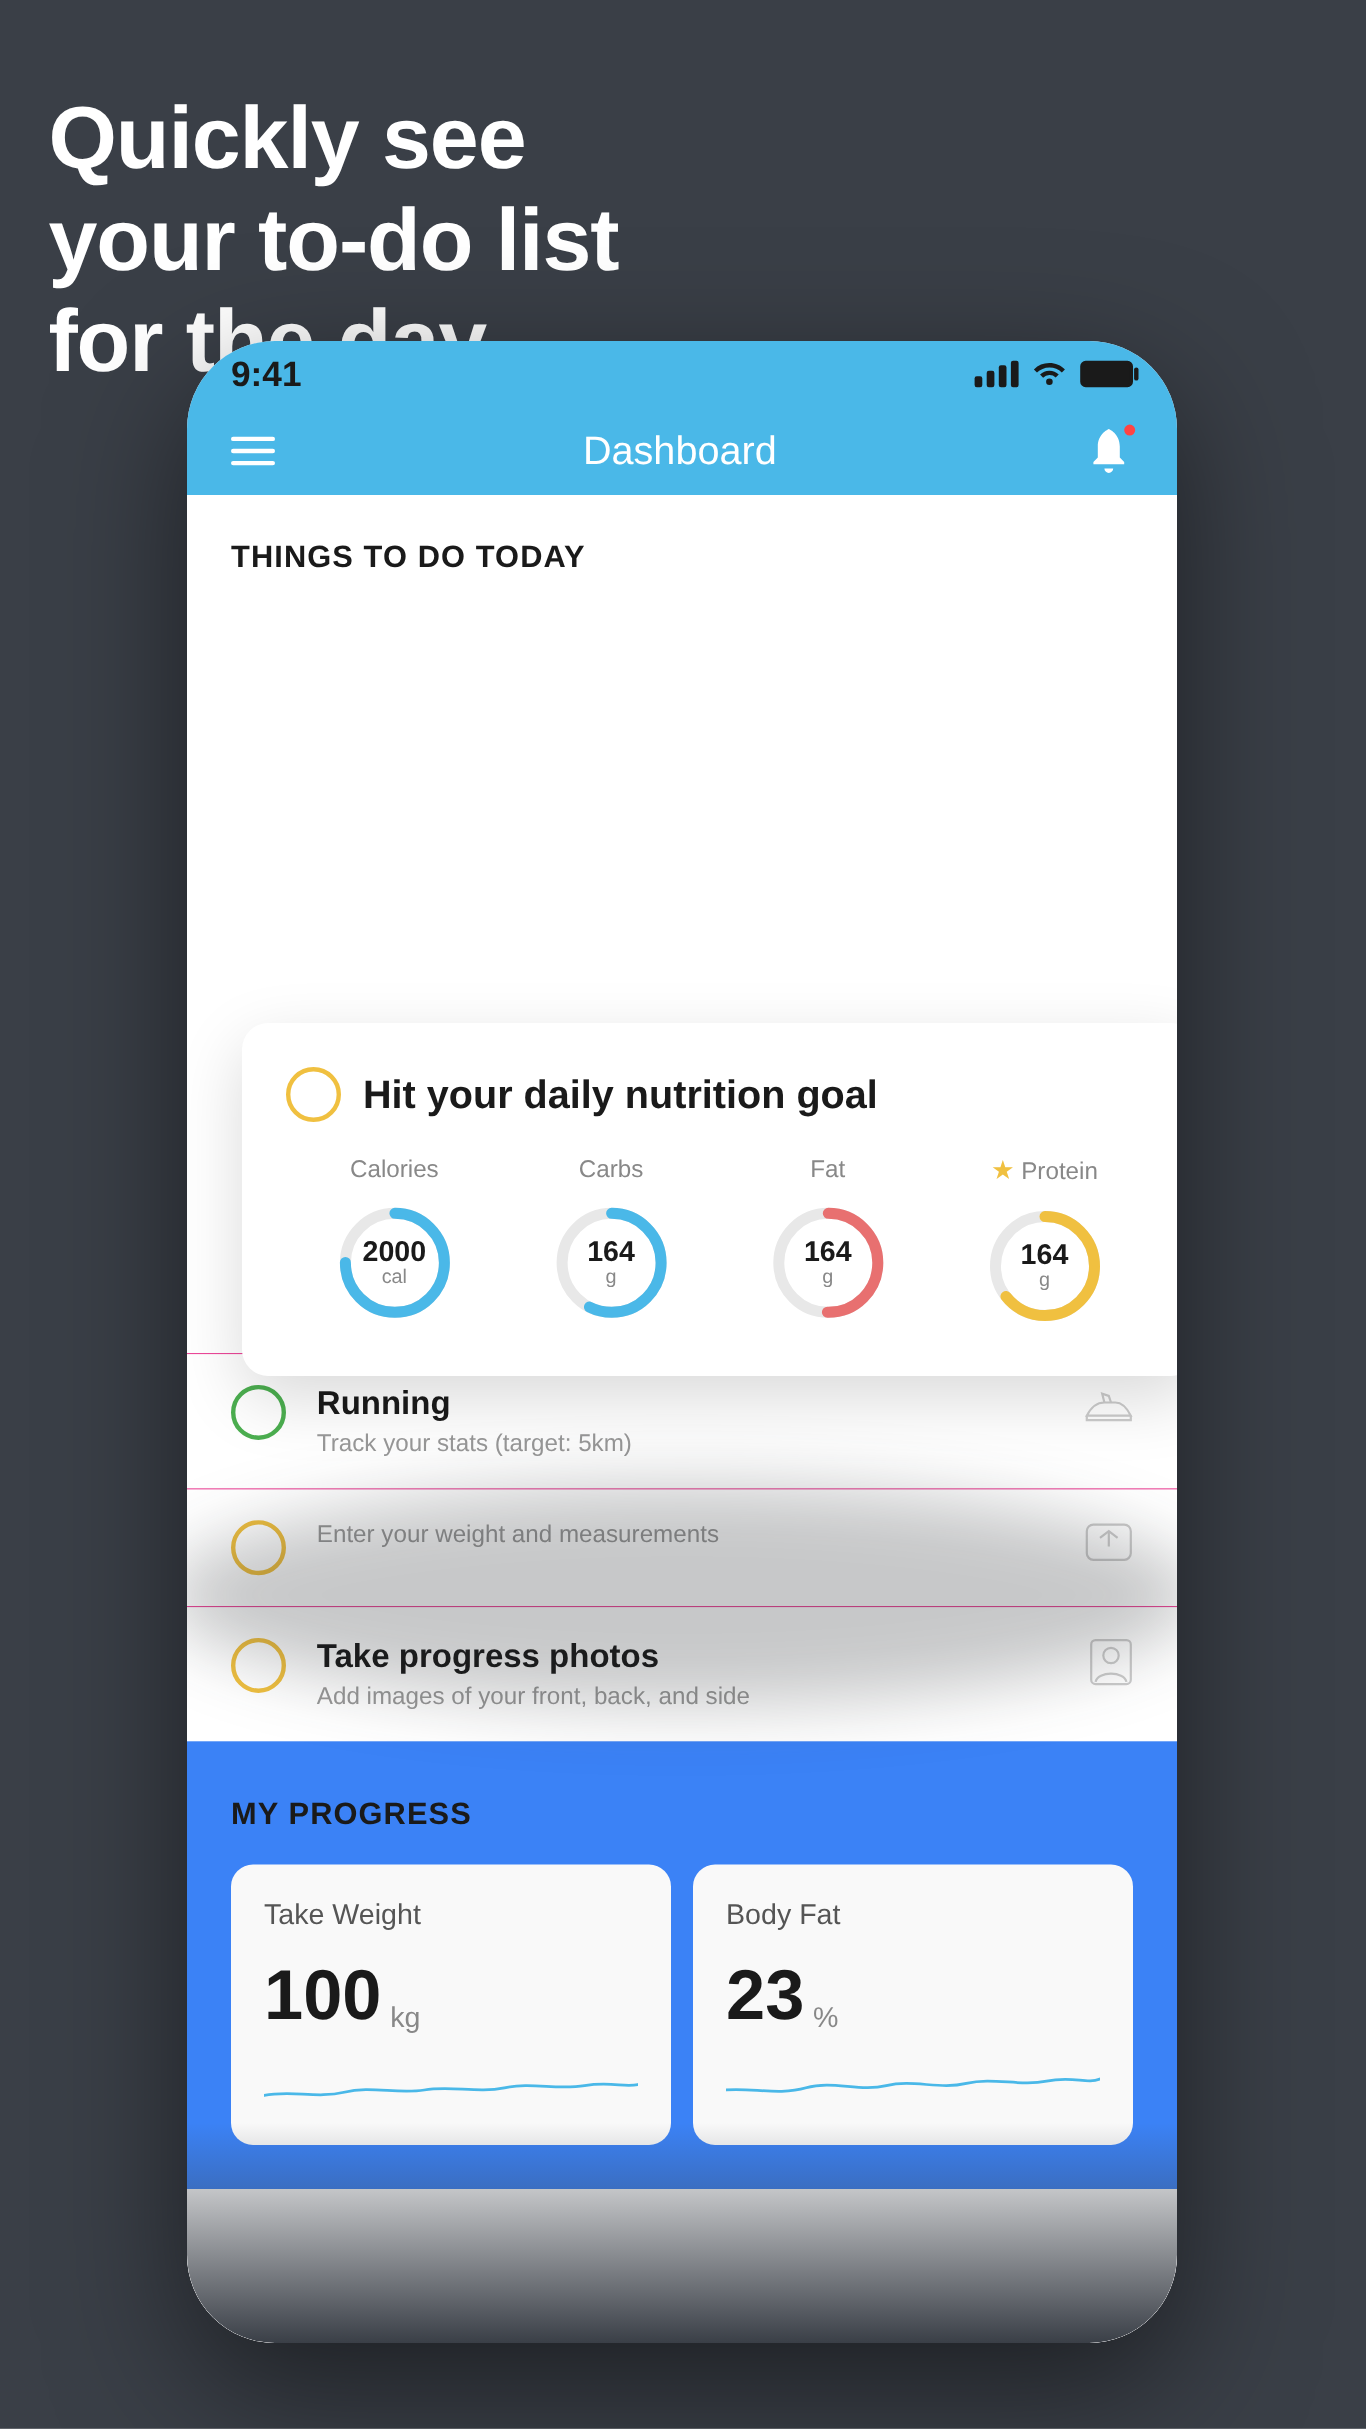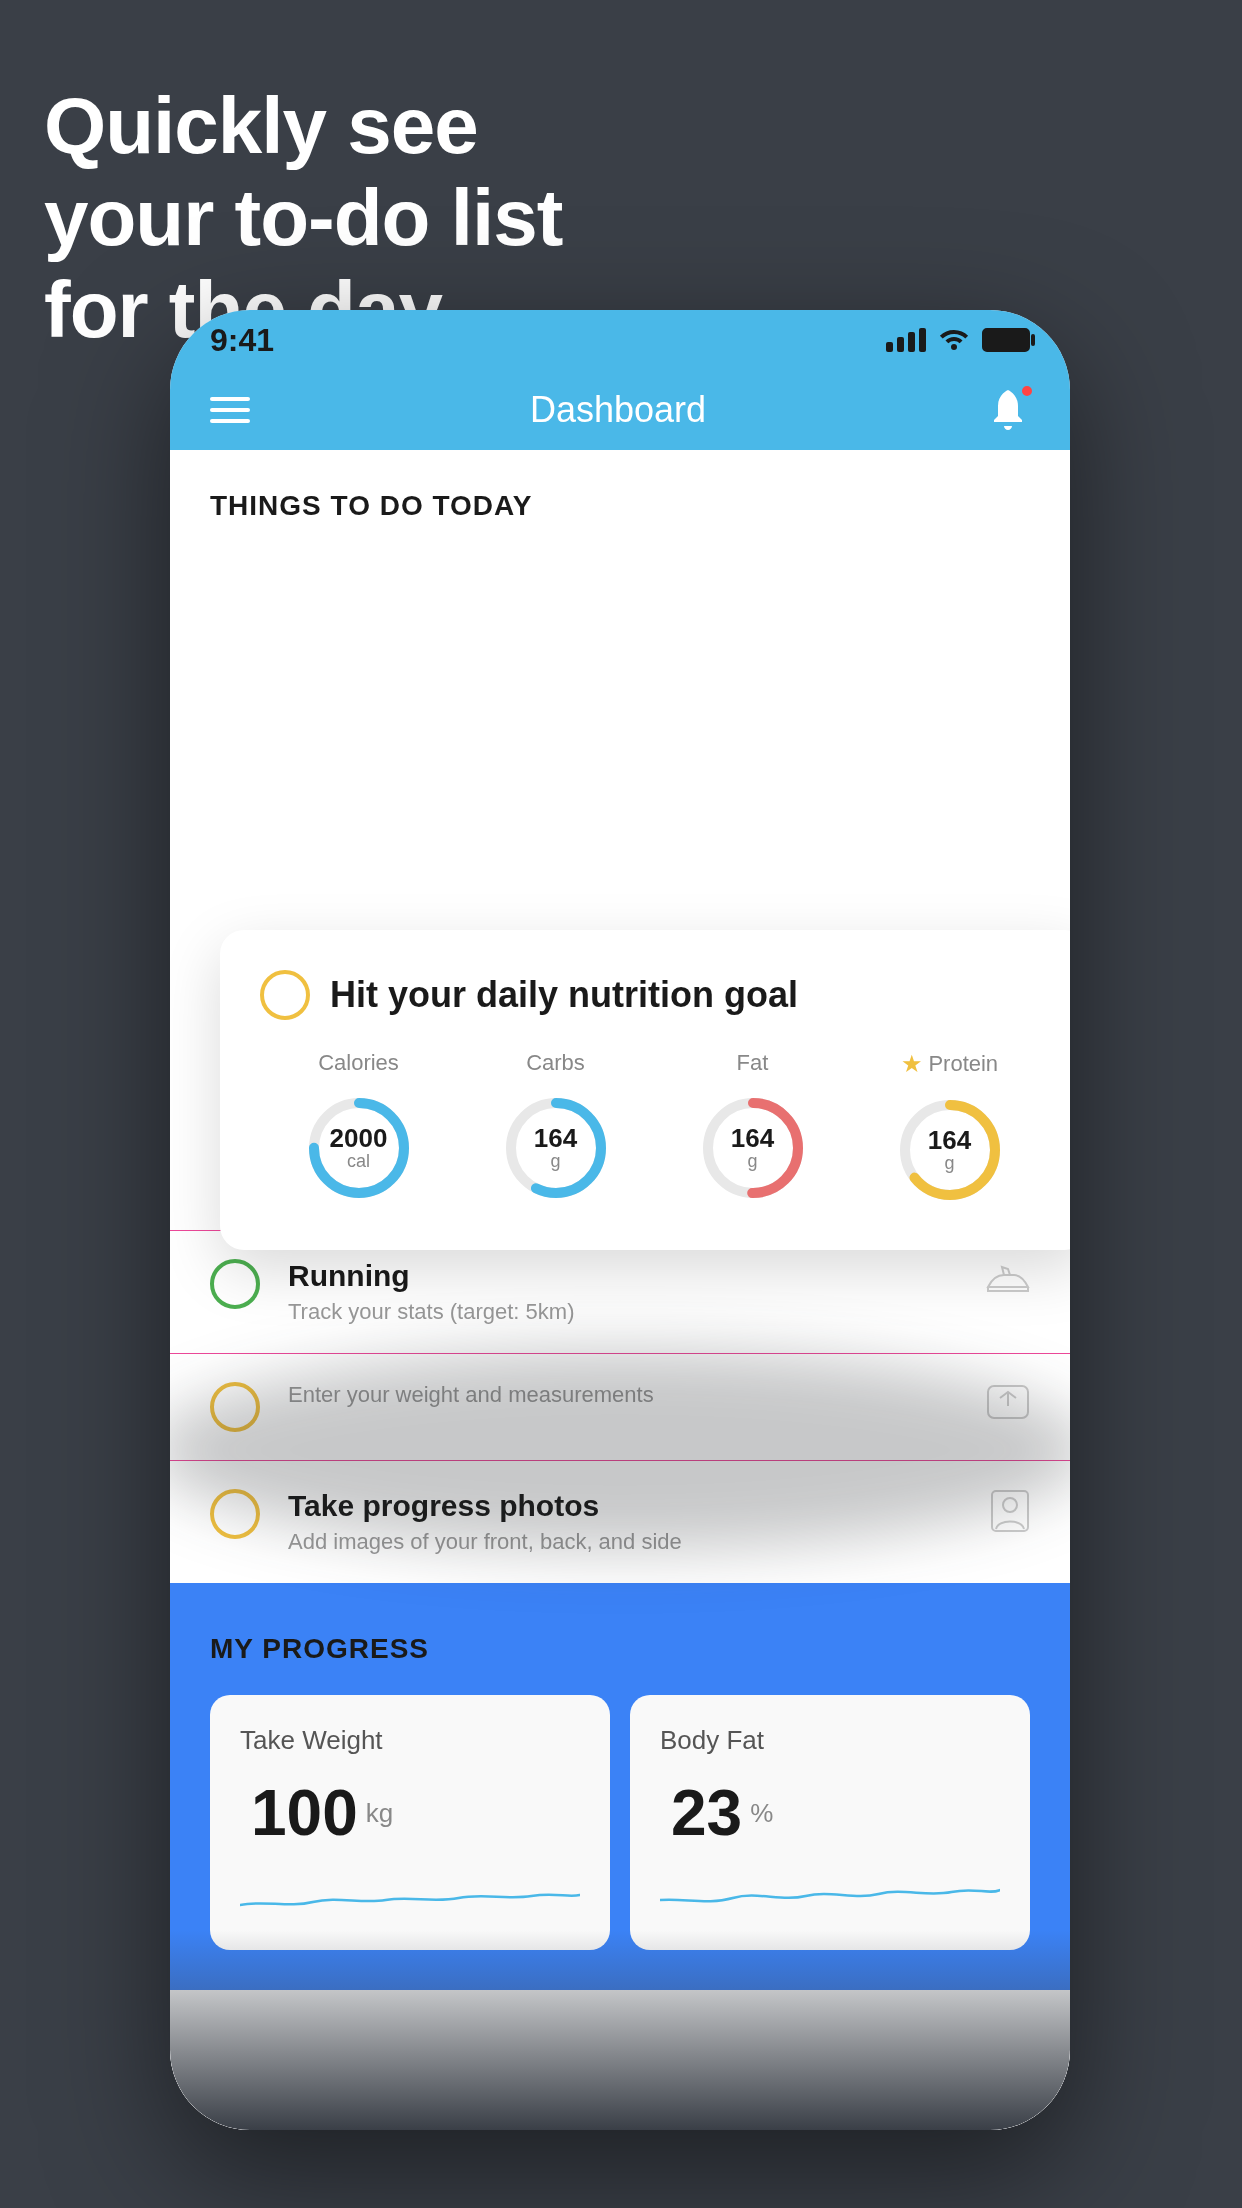--- a/index.html
+++ b/index.html
@@ -362,24 +362,23 @@
     }
 
     .progress-card-title {
       font-size: 26px;
       color: #555;
       margin-bottom: 20px;
     }
 
     .progress-value-row {
       display: flex;
-      align-items: center;
+      align-items: flex-end;
       gap: 8px;
       margin-bottom: 20px;
-      margin-left: 11px;
     }
 
     .progress-value {
       font-size: 64px;
       font-weight: 700;
       color: #1a1a1a;
     }
 
     .progress-unit {
       font-size: 26px;

